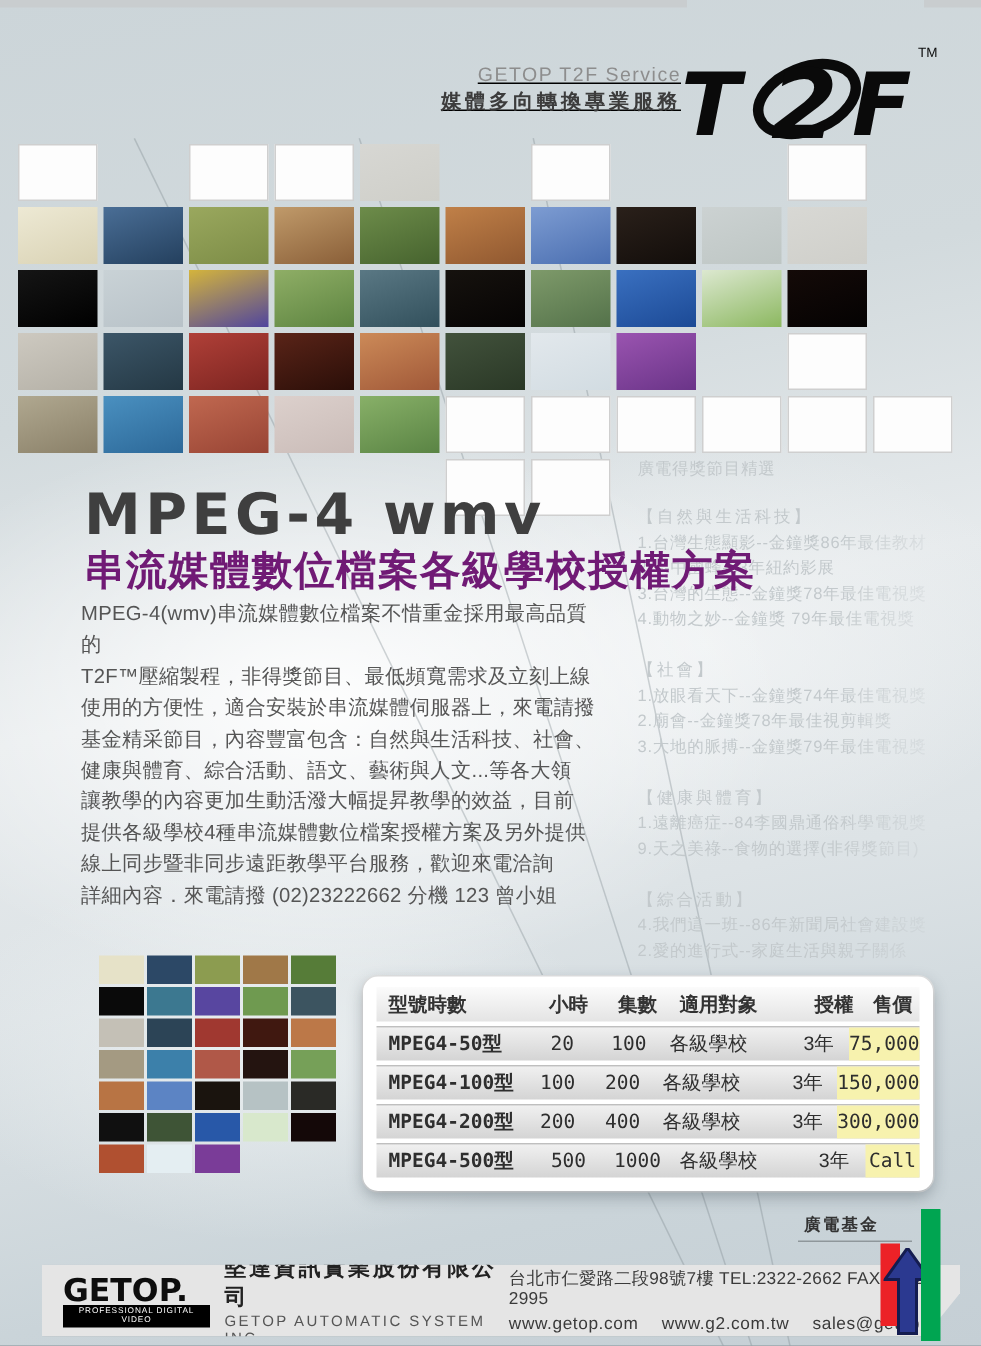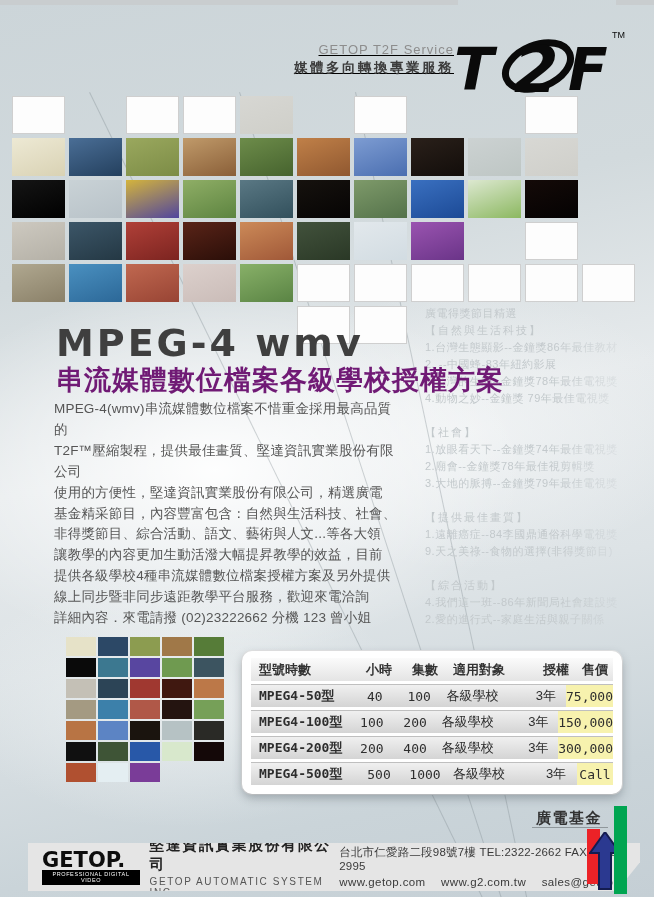--- a/index.html
+++ b/index.html
@@ -48,21 +48,21 @@
   .bodytext { position:absolute; left:54px; top:399px; width:345px; z-index:3;
     font-size:13.5px; line-height:20.9px; color:#555; letter-spacing:0.2px; }
 
   
   .awards { position:absolute; left:425px; top:305px; width:228px; z-index:1;
     font-size:11px; line-height:17px; color:#c3c9cc; letter-spacing:0.5px;
     -webkit-mask-image:linear-gradient(to right,#000 0,#000 58%,transparent 97%);
             mask-image:linear-gradient(to right,#000 0,#000 58%,transparent 97%);
     white-space:nowrap; }
   .awards .sec { margin-bottom:17px; }
-  .awards .hd { letter-spacing:2px; }
+  .awards .hd { letter-spacing:2px;margin-top:15px; }
 
   
   .pricing { position:absolute; left:242px; top:651px; width:380px; z-index:4;
     background:#fff; border-radius:10px; padding:7px 9px 9px 9px;
     box-shadow:0 4px 10px rgba(55,65,75,0.35), 0 0 0 1px #e6e6e6; }
   .trow { display:flex; align-items:stretch; height:23px; margin-top:3px;
     background:linear-gradient(#f0f0f0,#d4d4d4); border-top:1px solid #bfbfbf;justify-content:space-between; }
   .trow.head { background:linear-gradient(#fbfbfb,#e4e4e4); border-top:none; margin-top:0; }
   .tc { display:flex; align-items:center; font-size:13px; color:#2e2e2e; }
   .c0 { width:106px; padding-left:8px; font-family:"DejaVu Sans Mono","Liberation Mono",monospace;font-weight:bold; }
@@ -91,21 +91,21 @@
     text-align:center; padding:1.5px 0; width:98px; }
   .fco { margin-left:8px; width:188px; }
   .fco .zh { font-size:14.5px; font-weight:700; color:#222; letter-spacing:2px; }
   .fco .en { font-size:10px; color:#555; letter-spacing:1.6px; margin-top:2px; }
   .fct { margin-left:6px; }
   .fct .a1 { font-size:11.5px; color:#3a3a3a; letter-spacing:0.2px; }
   .fct .a2 { font-size:11.5px; color:#3a3a3a; margin-top:3px; letter-spacing:0.4px; }
 
   
   .bcf { position:absolute; left:532px; top:806px; width:112px; height:89px; z-index:6; }
-  .bcf .lbl { position:absolute; left:4px; top:3px; font-size:15px; font-weight:700;
+  .bcf .lbl { position:absolute; left:4px; top:3px; font-size:11px; font-weight:700;
     color:#333; letter-spacing:1.5px; }
   .bcf .ul { position:absolute; left:0; top:21px; width:76px; height:1px; background:#8f979b; }
   .bcf .green { position:absolute; left:82px; top:0; width:13px; height:88px; background:#00a551; }
   .bcf .red   { position:absolute; left:55px; top:23px; width:13px; height:55px; background:#ec2227; }
   .bcf svg { position:absolute; left:57px; top:26px; }
 </style>
 </head>
 <body>
 
 <div class="page">
@@ -198,24 +198,24 @@
       <div class="tile blank"></div>
       <div class="tile blank"></div>
       <div class="tile blank"></div>
       <div class="tile blank"></div>
     </div>
 
   <div class="title1">MPEG-4 wmv</div>
   <div class="title2">串流媒體數位檔案各級學校授權方案</div>
   <div class="bodytext">
     <div>MPEG-4(wmv)串流媒體數位檔案不惜重金採用最高品質的</div>
-    <div>T2F™壓縮製程，提供最佳畫質、堅達資訊實業股份有限公司</div>
-    <div>使用的方便性，堅達資訊實業股份有限公司，精選廣電</div>
+    <div>T2F™壓縮製程，非得獎節目、最低頻寬需求及立刻上線</div>
+    <div>使用的方便性，適合安裝於串流媒體伺服器上，來電請撥</div>
     <div>基金精采節目，內容豐富包含：自然與生活科技、社會、</div>
-    <div>非得獎節目、綜合活動、語文、藝術與人文...等各大領</div>
+    <div>健康與體育、綜合活動、語文、藝術與人文...等各大領</div>
     <div>讓教學的內容更加生動活潑大幅提昇教學的效益，目前</div>
     <div>提供各級學校4種串流媒體數位檔案授權方案及另外提供</div>
     <div>線上同步暨非同步遠距教學平台服務，歡迎來電洽詢</div>
     <div>詳細內容．來電請撥 (02)23222662 分機 123 曾小姐</div>
   </div>
 
   <div class="awards">
     <div class="sec">
       <div>廣電得獎節目精選</div>
       <div class="hd">【自然與生活科技】</div>
@@ -224,21 +224,21 @@
       <div>3.台灣的生態--金鐘獎78年最佳電視獎</div>
       <div>4.動物之妙--金鐘獎 79年最佳電視獎</div>
     </div>
     <div class="sec">
       <div class="hd">【社會】</div>
       <div>1.放眼看天下--金鐘獎74年最佳電視獎</div>
       <div>2.廟會--金鐘獎78年最佳視剪輯獎</div>
       <div>3.大地的脈搏--金鐘獎79年最佳電視獎</div>
     </div>
     <div class="sec">
-      <div class="hd">【提供最佳畫質】</div>
+      <div class="hd">【健康與體育】</div>
       <div>1.遠離癌症--84李國鼎通俗科學電視獎</div>
       <div>9.天之美祿--食物的選擇(非得獎節目)</div>
     </div>
     <div class="sec">
       <div class="hd">【綜合活動】</div>
       <div>4.我們這一班--86年新聞局社會建設獎</div>
       <div>2.愛的進行式--家庭生活與親子關係</div>
     </div>
   </div>
 
@@ -284,21 +284,21 @@
     <div class="trow head">
       <div class="tc c0">型號時數</div>
       <div class="tc c1">小時</div>
       <div class="tc c2">集數</div>
       <div class="tc c3">適用對象</div>
       <div class="tc c4">授權</div>
       <div class="tc c5">售價</div>
     </div>
     <div class="trow data">
       <div class="tc c0">MPEG4-50型</div>
-      <div class="tc c1">40</div>
+      <div class="tc c1">20</div>
       <div class="tc c2">100</div>
       <div class="tc c3">各級學校</div>
       <div class="tc c4">3年</div>
       <div class="tc c5">75,000</div>
     </div>
     <div class="trow data">
       <div class="tc c0">MPEG4-100型</div>
       <div class="tc c1">100</div>
       <div class="tc c2">200</div>
       <div class="tc c3">各級學校</div>

